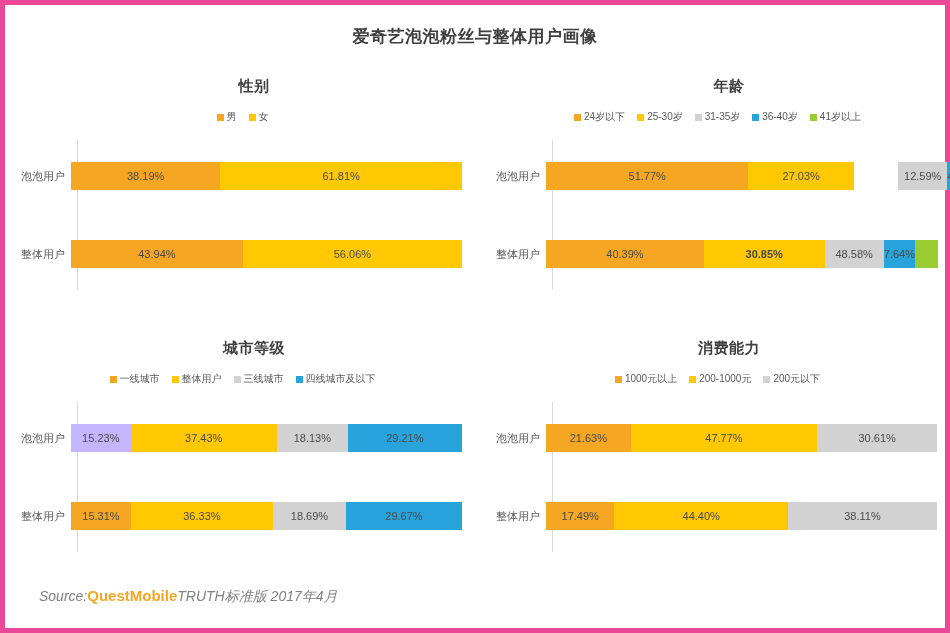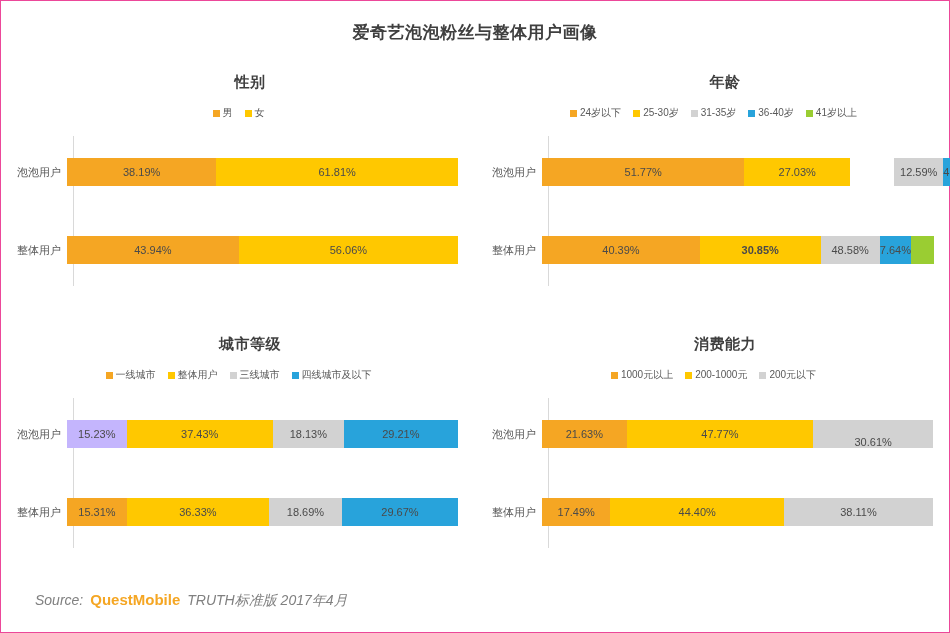--- a/index.html
+++ b/index.html
@@ -10,21 +10,21 @@
     background: #ffffff;
     font-family: "Liberation Sans", "DejaVu Sans", sans-serif;
     color: #404040;
     overflow: hidden;
     position: relative;
   }
   .page {
     width: 950px; height: 633px;
     position: relative;
     box-sizing: border-box;
-    border: 1px solid #ec4899;
+    border: 5px solid #ec4899;
   }
   .main-title {
     position: absolute;
     top: 20px; left: 0; right: 0;
     text-align: center;
     font-size: 17px;
     font-weight: bold;
     color: #3f3f3f;
     letter-spacing: 0.5px;
   }
@@ -130,21 +130,21 @@
     position: relative;
     z-index: 2;
     pointer-events: none;
   }
   .footer {
     position: absolute;
     left: 34px;
     bottom: 22px;
     display: flex;
     align-items: baseline;
-    gap: 7px;
+    gap: 0;
     font-size: 14px;
   }
   .footer .src-label {
     font-style: italic;
     color: #808080;
   }
   .footer .brand {
     font-weight: bold;
     color: #F5A623;
     font-size: 15px;
@@ -346,21 +346,21 @@
           <div class="axis-line" style="background: rgb(217, 217, 217);"></div>
           <div class="bar-row r0">
             <div class="row-label">泡泡用户</div>
             <div class="bar-track">
               <div class="seg" style="background: rgb(245, 166, 35); flex: 0 0 21.63%;">
                 <span class="seg-label">21.63%</span>
               </div>
               <div class="seg" style="background: rgb(255, 200, 0); flex: 0 0 47.77%;">
                 <span class="seg-label">47.77%</span>
               </div>
-              <div class="seg" style="background: rgb(210, 210, 210); flex: 0 0 30.61%; align-items: flex-end;">
+              <div class="seg" style="background: rgb(210, 210, 210); flex: 0 0 30.61%;">
                 <span class="seg-label">30.61%</span>
               </div>
             </div>
           </div>
           <div class="bar-row r1">
             <div class="row-label">整体用户</div>
             <div class="bar-track">
               <div class="seg" style="background: rgb(245, 166, 35); flex: 0 0 17.49%;">
                 <span class="seg-label">17.49%</span>
               </div>

